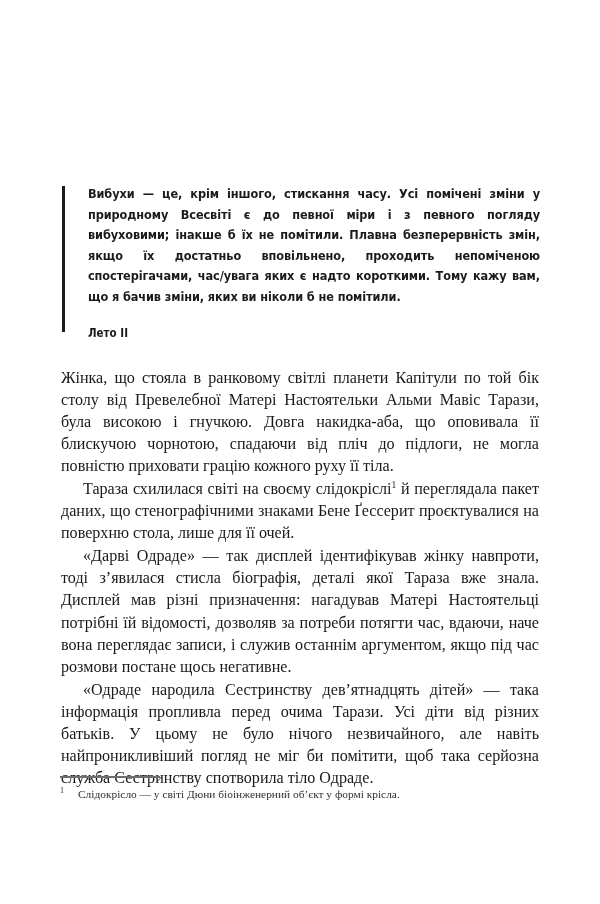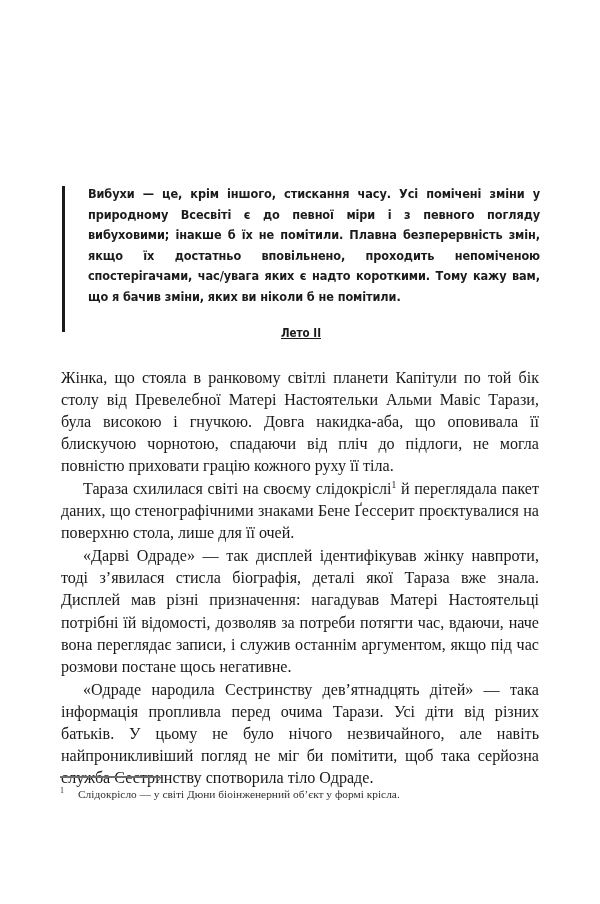--- a/index.html
+++ b/index.html
@@ -54,23 +54,22 @@
   }
 
   .epigraph-attribution {
     margin: 0;
     margin-top: 18px;
     font-family: "DejaVu Sans Condensed", "Liberation Sans Narrow", "Liberation Sans", sans-serif;
     font-weight: bold;
     font-size: 11.5px;
     line-height: 16px;
     color: #1b1b1b;
-    text-align: center;
+    text-align: left;
     padding-right: 26px;
-    text-decoration: underline;
   }
 
   
   .body-text {
     position: absolute;
     left: 60px;
     top: 366px;
     width: 480px;
   }
 

